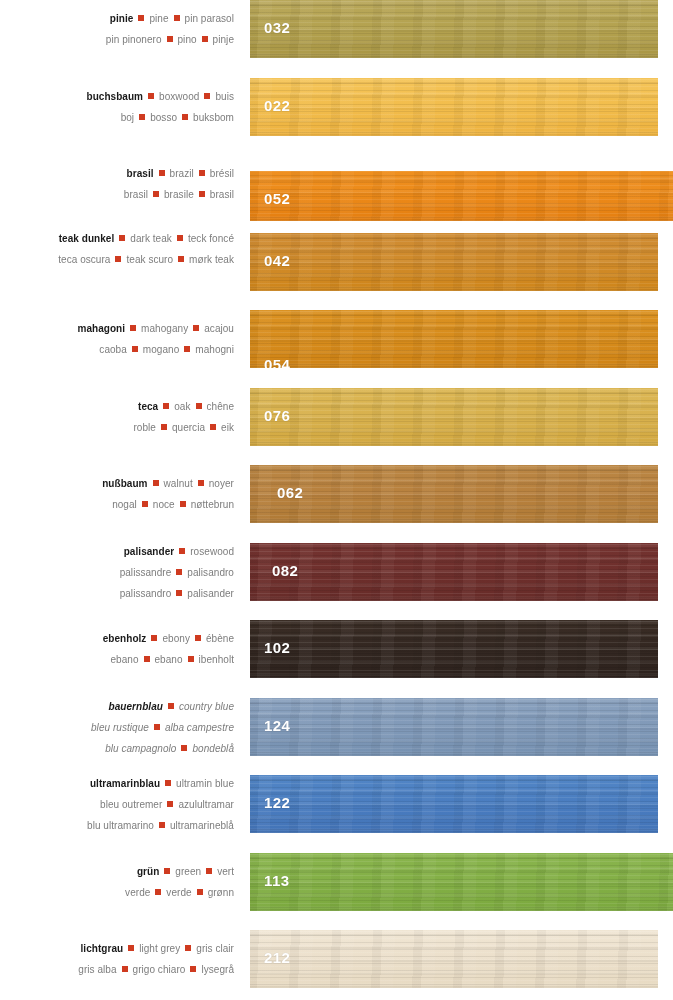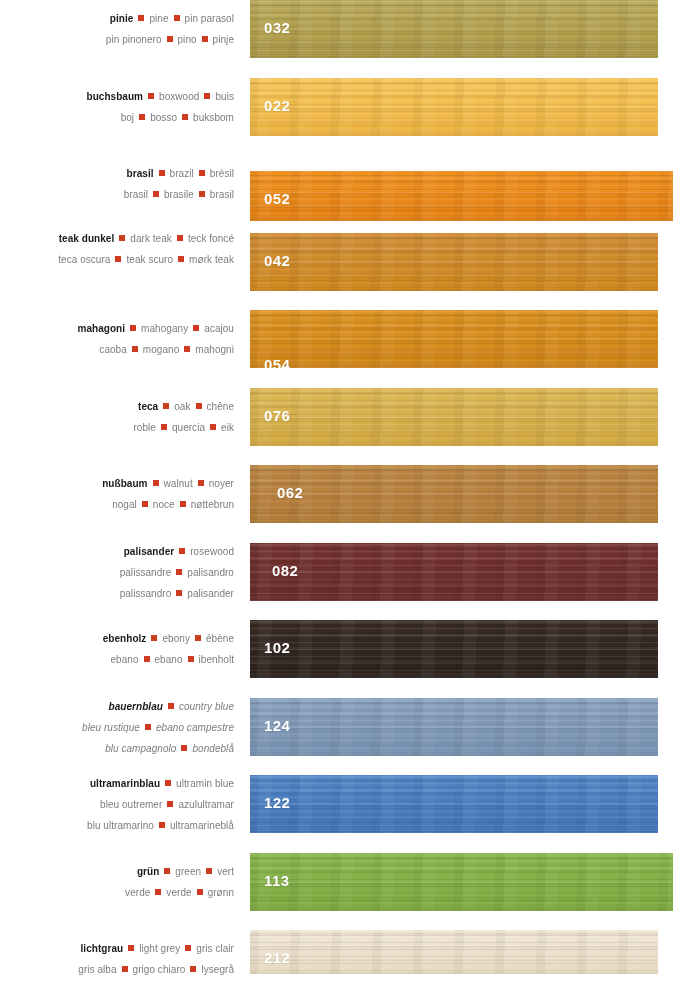--- a/index.html
+++ b/index.html
@@ -172,21 +172,21 @@
     <div class="labels" style="position: absolute; left: 0px; width: 234px; top: 628px;">
       <div class="label-line"><span class="name-de">ebenholz</span><span class="sep" style="background: rgb(207, 59, 32);"></span><span>ebony</span><span class="sep" style="background: rgb(207, 59, 32);"></span><span>ébène</span></div>
       <div class="label-line"><span>ebano</span><span class="sep" style="background: rgb(207, 59, 32);"></span><span>ebano</span><span class="sep" style="background: rgb(207, 59, 32);"></span><span>ibenholt</span></div>
     </div>
     <div class="swatch" style="top: 620px; height: 58px; background: linear-gradient(rgb(58, 45, 37) 0%, rgb(51, 39, 33) 48%, rgb(45, 34, 29) 100%);">
       <div class="grain"></div>
       <div class="code" style="top: 19px; color: rgb(255, 255, 255);">102</div>
     </div>
     <div class="labels" style="position: absolute; left: 0px; width: 234px; top: 695.5px; font-style: italic;">
       <div class="label-line"><span class="name-de">bauernblau</span><span class="sep" style="background: rgb(207, 59, 32);"></span><span>country blue</span></div>
-      <div class="label-line"><span>bleu rustique</span><span class="sep" style="background: rgb(207, 59, 32);"></span><span>ebano campestre</span></div>
+      <div class="label-line"><span>bleu rustique</span><span class="sep" style="background: rgb(207, 59, 32);"></span><span>alba campestre</span></div>
       <div class="label-line"><span>blu campagnolo</span><span class="sep" style="background: rgb(207, 59, 32);"></span><span>bondeblå</span></div>
     </div>
     <div class="swatch" style="top: 698px; height: 58px; background: linear-gradient(rgb(139, 162, 191) 0%, rgb(128, 153, 184) 48%, rgb(118, 145, 177) 100%);">
       <div class="grain"></div>
       <div class="code" style="top: 19px; color: rgb(255, 255, 255);">124</div>
     </div>
     <div class="labels" style="position: absolute; left: 0px; width: 234px; top: 772.5px;">
       <div class="label-line"><span class="name-de">ultramarinblau</span><span class="sep" style="background: rgb(207, 59, 32);"></span><span>ultramin blue</span></div>
       <div class="label-line"><span>bleu outremer</span><span class="sep" style="background: rgb(207, 59, 32);"></span><span>azulultramar</span></div>
       <div class="label-line"><span>blu ultramarino</span><span class="sep" style="background: rgb(207, 59, 32);"></span><span>ultramarineblå</span></div>
@@ -200,17 +200,17 @@
       <div class="label-line"><span>verde</span><span class="sep" style="background: rgb(207, 59, 32);"></span><span>verde</span><span class="sep" style="background: rgb(207, 59, 32);"></span><span>grønn</span></div>
     </div>
     <div class="swatch" style="top: 853px; height: 58px; background: linear-gradient(rgb(138, 181, 78) 0%, rgb(131, 175, 70) 48%, rgb(123, 169, 62) 100%); padding-left: 22px;">
       <div class="grain"></div>
       <div class="code" style="top: 19px; color: rgb(255, 255, 255);">113</div>
     </div>
     <div class="labels" style="position: absolute; left: 0px; width: 234px; top: 938px;">
       <div class="label-line"><span class="name-de">lichtgrau</span><span class="sep" style="background: rgb(207, 59, 32);"></span><span>light grey</span><span class="sep" style="background: rgb(207, 59, 32);"></span><span>gris clair</span></div>
       <div class="label-line"><span>gris alba</span><span class="sep" style="background: rgb(207, 59, 32);"></span><span>grigo chiaro</span><span class="sep" style="background: rgb(207, 59, 32);"></span><span>lysegrå</span></div>
     </div>
-    <div class="swatch" style="top: 930px; height: 44px; background: linear-gradient(rgb(240, 230, 212) 0%, rgb(236, 224, 203) 48%, rgb(231, 218, 194) 100%);">
+    <div class="swatch" style="top: 930px; height: 58px; background: linear-gradient(rgb(240, 230, 212) 0%, rgb(236, 224, 203) 48%, rgb(231, 218, 194) 100%);">
       <div class="grain"></div>
       <div class="code" style="top: 19px; color: rgb(255, 255, 255);">212</div>
     </div>
   </div>
 
 </body></html>

